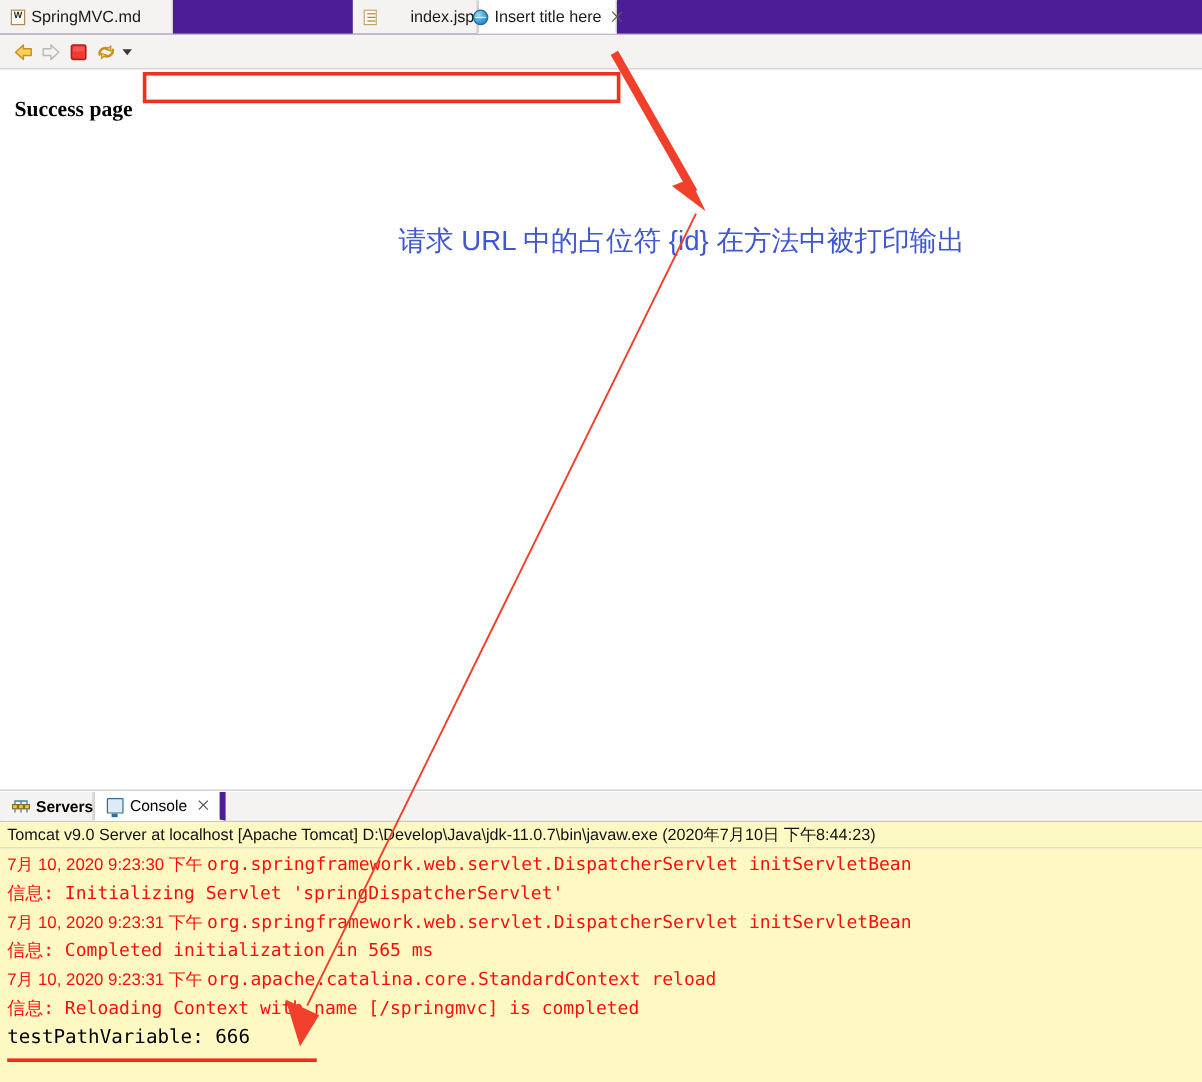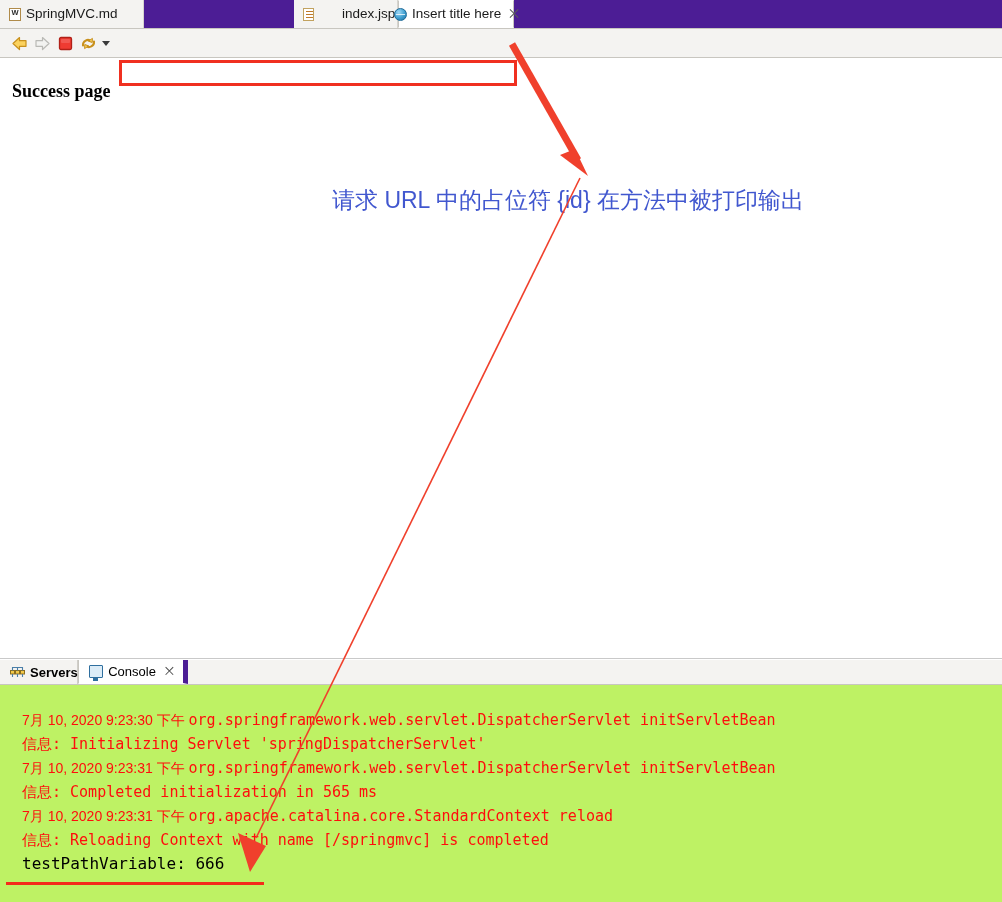--- a/index.html
+++ b/index.html
@@ -211,21 +211,21 @@
     color: #4157cf;
     white-space: nowrap;
   }
 
   
   .bottomview {
     position: absolute;
     left: 0; top: 660px;
     width: 1002px;
     height: 242px;
-    background: #bef264;
+    background: #fef9c3;
   }
   .viewtabs {
     position: absolute;
     left: 0; top: 0;
     width: 1002px; height: 25px;
     background: #f4f3f1;
     border-bottom: 1px solid #c8c6c0;
     box-sizing: border-box;
   }
   .vtab {
@@ -294,21 +294,21 @@
     color: #111;
     white-space: nowrap;
   }
 
   .console-body {
     position: absolute;
     left: 0; top: 48px;
     width: 1002px;
     height: 172px;
     overflow: hidden;
-    padding-left: 22px;
+    padding-left: 6px;
     box-sizing: border-box;
   }
   .logline {
     font-family: "DejaVu Sans Mono", monospace;
     font-size: 15px;
     line-height: 24px;
     white-space: nowrap;
     color: #ff0d0d;
     height: 24px;
   }
@@ -421,20 +421,23 @@
         <span>Servers</span>
       </div>
 
       <div class="vtab sel" style="left:78px;width:110px;">
         <span class="ic-console"></span>
         <span>Console</span>
         <span class="vtab-close">⨉</span>
       </div>
     </div>
 
+    <div class="console-header">
+      <span class="txt">Tomcat v9.0 Server at localhost [Apache Tomcat] D:\Develop\Java\jdk-11.0.7\bin\javaw.exe  (2020年7月10日 下午8:44:23)</span>
+    </div>
 
     <div class="console-body">
       <div class="logline">
         <span class="ts">7月 10, 2020 9:23:30 下午 </span><span>org.springframework.web.servlet.DispatcherServlet initServletBean</span>
       </div>
       <div class="logline">
         <span class="ts"></span><span>信息: Initializing Servlet 'springDispatcherServlet'</span>
       </div>
       <div class="logline">
         <span class="ts">7月 10, 2020 9:23:31 下午 </span><span>org.springframework.web.servlet.DispatcherServlet initServletBean</span>

